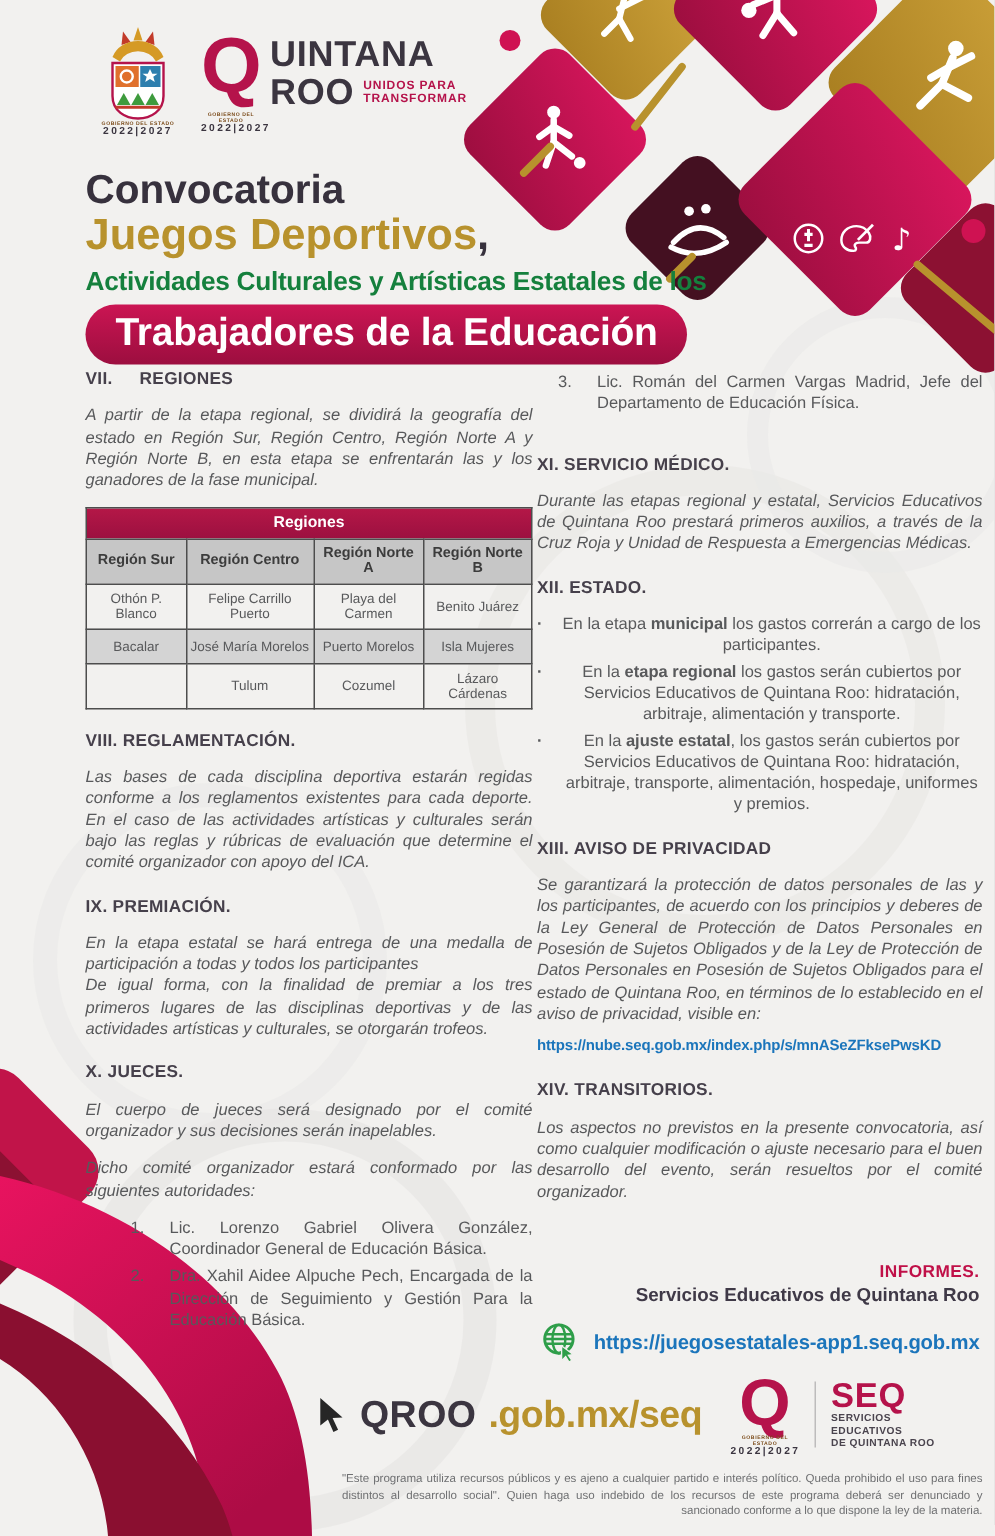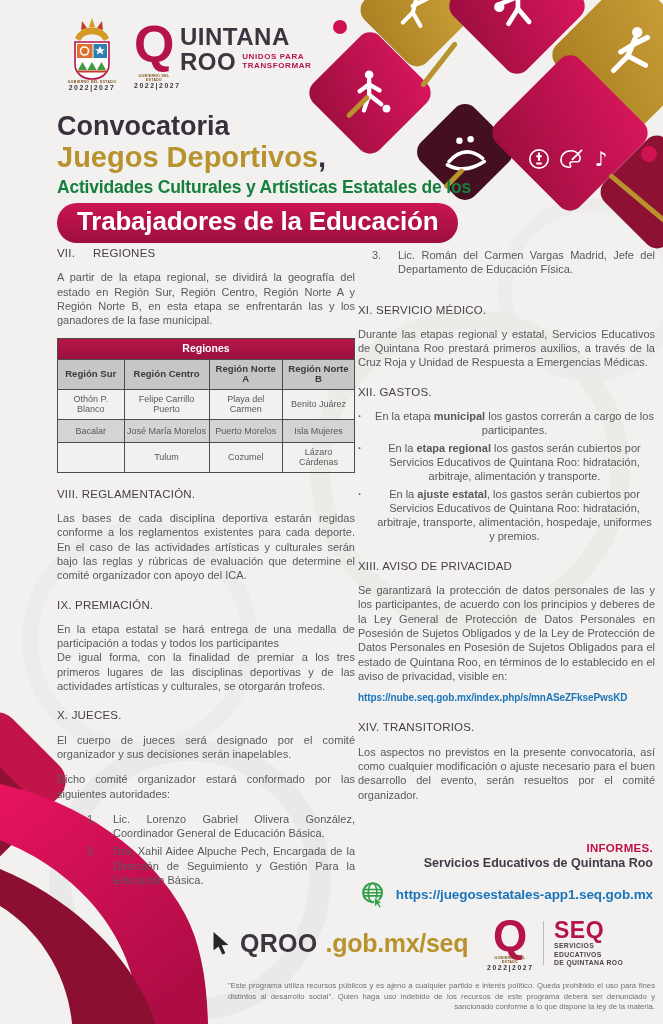--- a/index.html
+++ b/index.html
@@ -40,23 +40,23 @@
   .t2 .goldtxt{color:#b8922d;}
   .t2 .darktxt{color:#37313d;}
   .t3{font-size:17.5px;font-weight:700;color:#15803d;margin-top:3px;letter-spacing:-.2px;}
   .bannerpill{display:inline-block;margin-top:5px;padding:3px 20px 6px 20px;border-radius:20px;
      background:linear-gradient(180deg,#cb1553,#9c0e3f);color:#fff;font-size:26px;font-weight:800;letter-spacing:-.2px;}
 
   
   .col{position:absolute;top:246px;z-index:3;font-size:11px;line-height:14.3px;}
   .col.leftcol{left:57px;width:298px;}
   .col.rightcol{left:358px;width:297px;}
-  .sec{font-size:11.5px;font-weight:normal;color:#46404b;margin:0 0 10px 0;letter-spacing:.2px;}
+  .sec{font-size:11.5px;font-weight:bold;color:#46404b;margin:0 0 10px 0;letter-spacing:.2px;}
   .sec .gapped{margin-left:18px;}
-  .col p{margin:0 0 11px 0;text-align:justify;}
+  .col p{margin:0 0 11px 0;text-align:justify;font-style:italic;}
   .col p.m0{margin-bottom:0;}
   .mt{margin-top:15px;}
 
   
   .tbl{margin:2px 0 14px 0;}
   .tbl-title{background:linear-gradient(180deg,#b41747,#9c1040);color:#fff;font-weight:bold;font-size:10.5px;
      text-align:center;padding:2px 0 3px 0;border:1px solid #4d4d4d;border-bottom:none;}
   table.regions{width:100%;border-collapse:collapse;font-size:9px;line-height:10.5px;}
   table.regions th{background:#c6c6c6;color:#3c3c3c;font-size:9.6px;padding:4px 2px;border:1px solid #4d4d4d;}
   table.regions td{padding:4px 2px;text-align:center;border:1px solid #4d4d4d;height:14px;color:#58595b;}
@@ -318,21 +318,21 @@
 
   <div class="col rightcol">
     <div class="numlist">
       <span class="n">3.</span>
       <span class="t">Lic. Román del Carmen Vargas Madrid, Jefe del Departamento de Educación Física.</span>
     </div>
 
     <h4 class="sec">XI. SERVICIO MÉDICO.</h4>
     <p>Durante las etapas regional y estatal, Servicios Educativos de Quintana Roo prestará primeros auxilios, a través de la Cruz Roja y Unidad de Respuesta a Emergencias Médicas.</p>
 
-    <h4 class="sec mt">XII. GASTOS.</h4>
+    <h4 class="sec mt">XII. ESTADO.</h4>
     <div class="bullets">
       <div class="bullet">
         <span class="mark"></span>
         <span class="t"><span>En la etapa </span><b>municipal</b><span> los gastos correrán a cargo de los participantes.</span></span>
       </div>
       <div class="bullet">
         <span class="mark"></span>
         <span class="t"><span>En la </span><b>etapa regional</b><span> los gastos serán cubiertos por Servicios Educativos de Quintana Roo: hidratación, arbitraje, alimentación y transporte.</span></span>
       </div>
       <div class="bullet">

